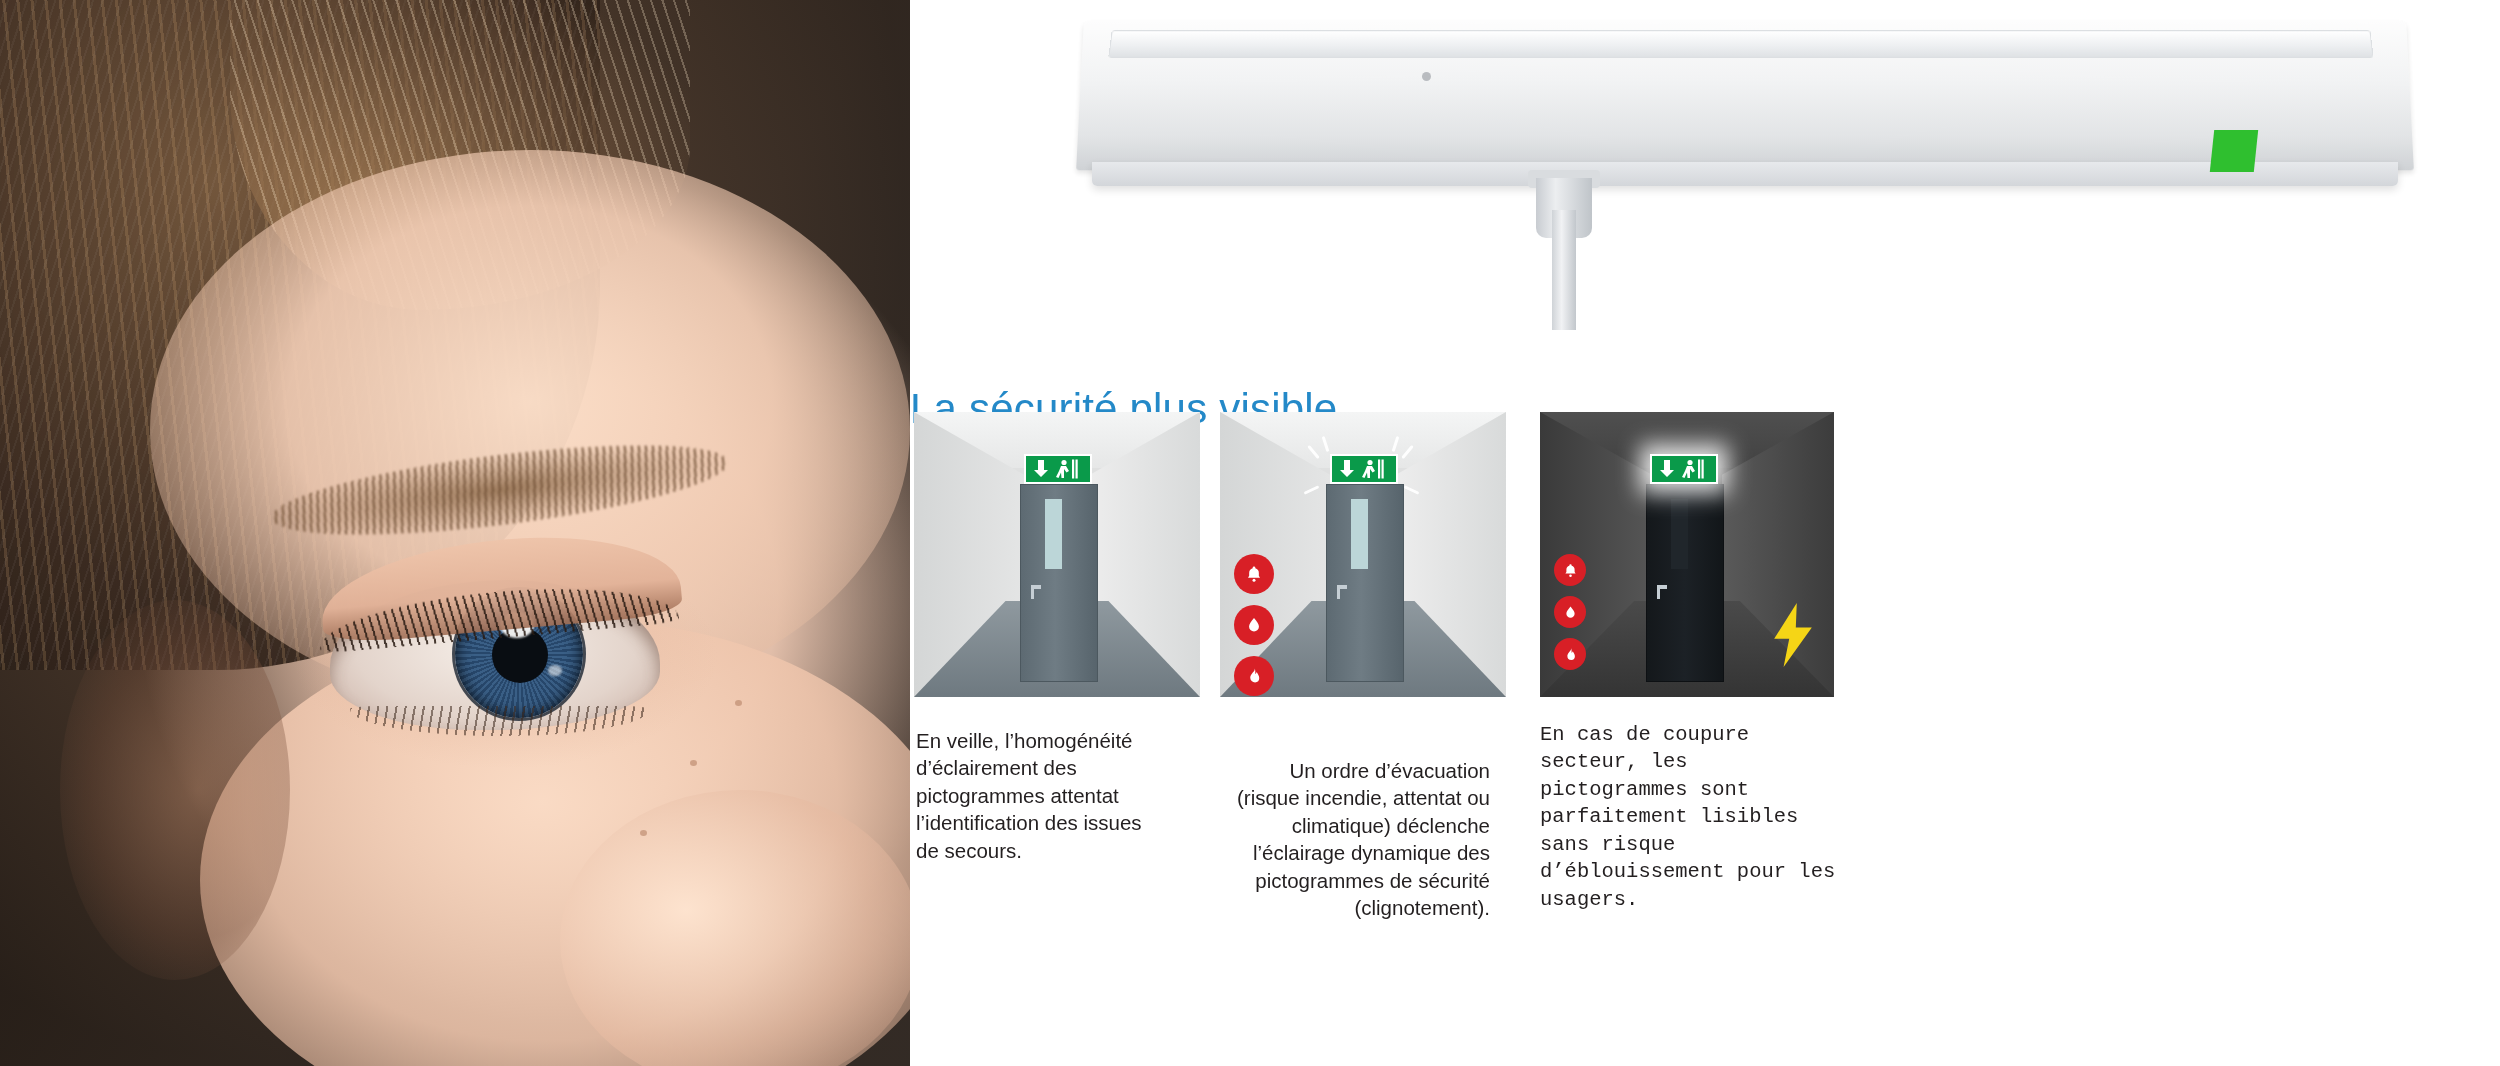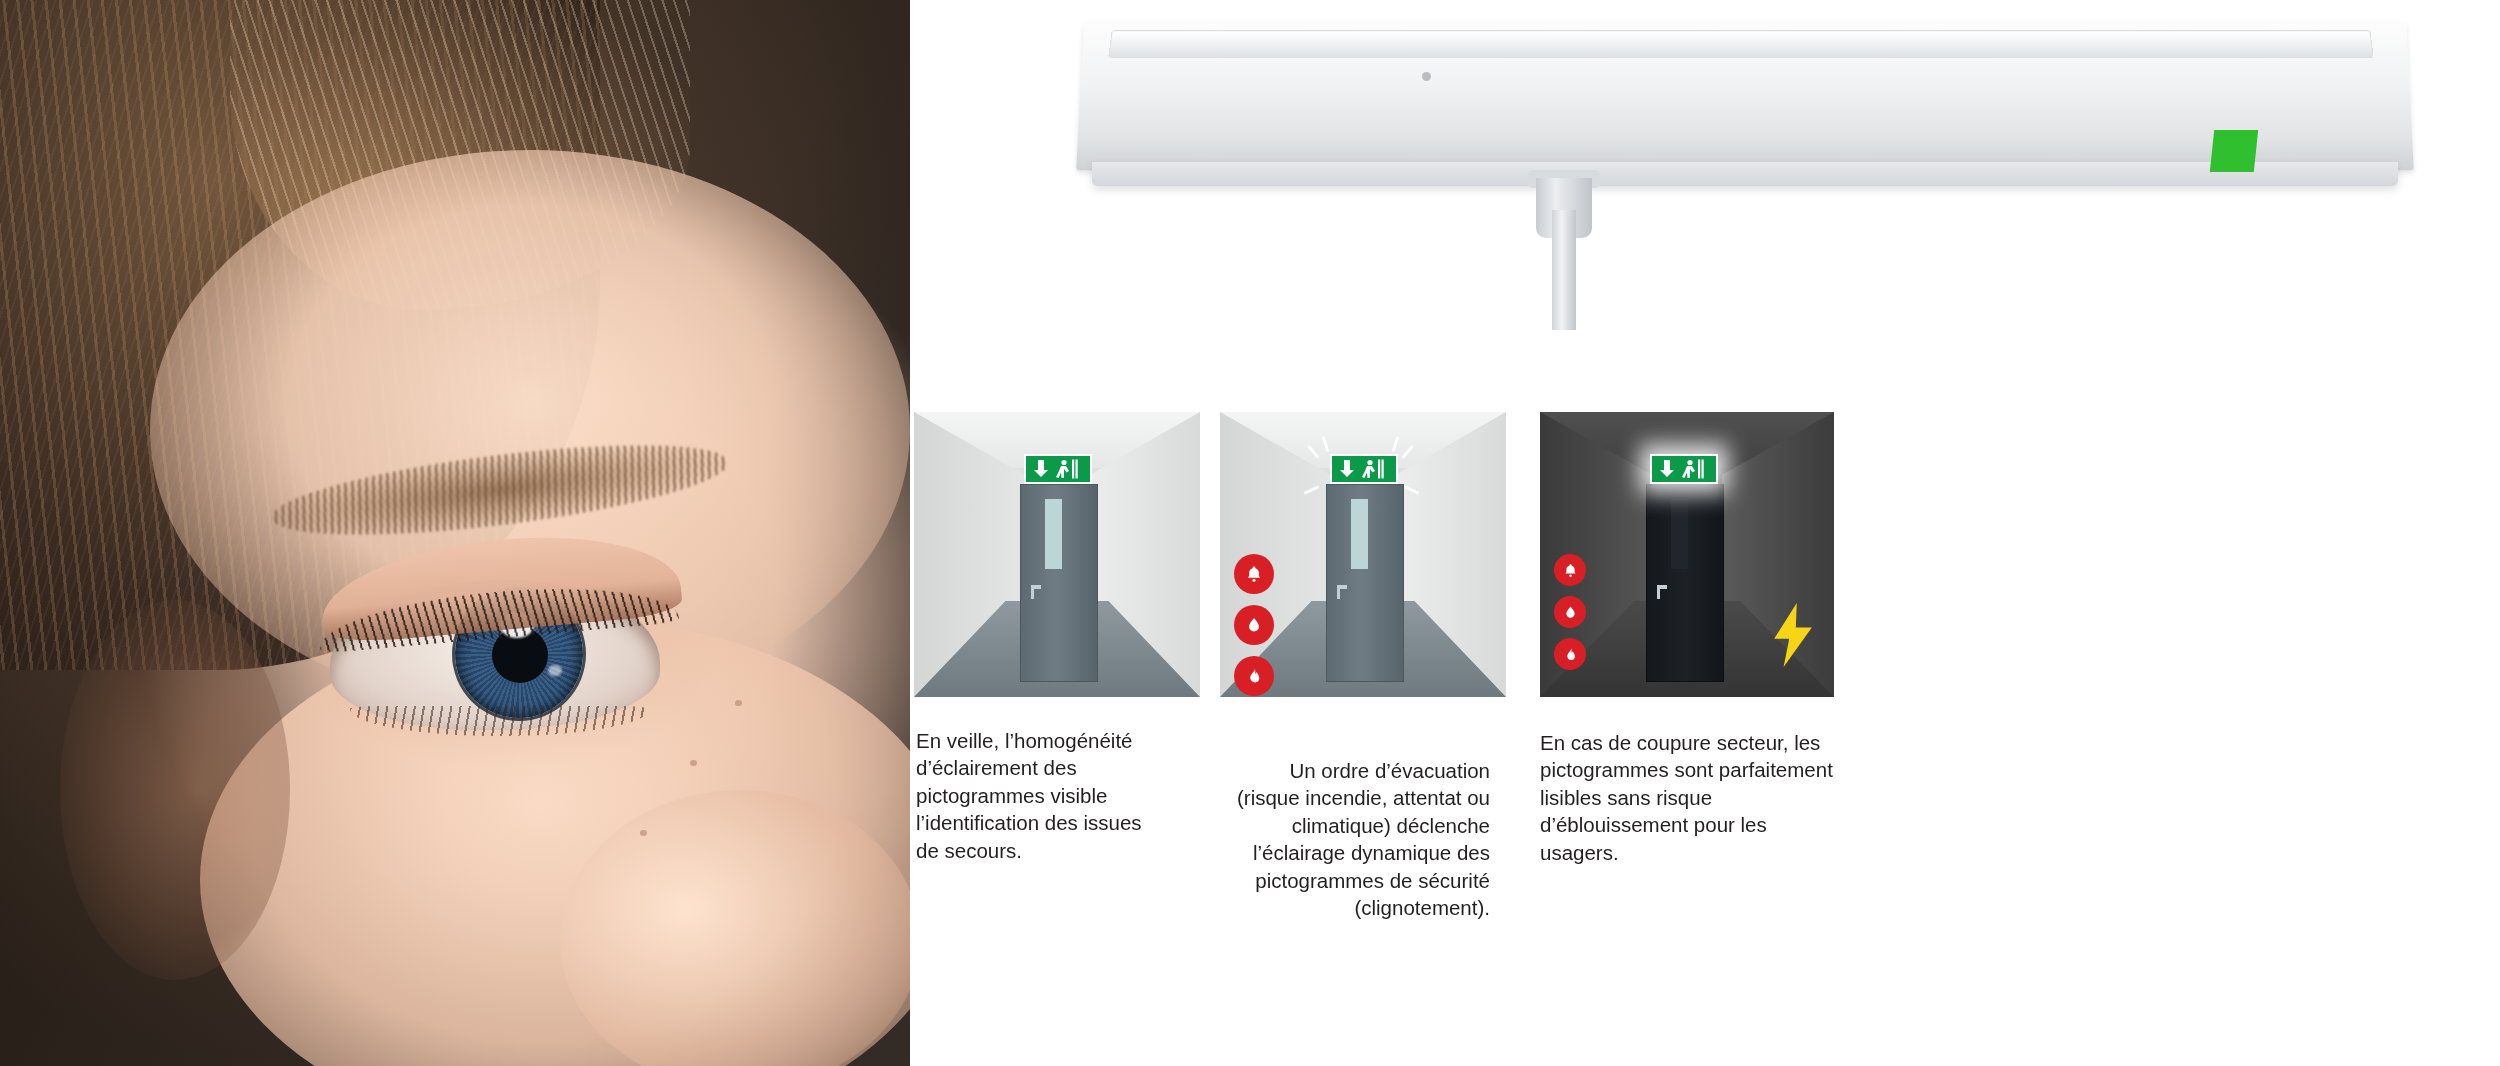--- a/index.html
+++ b/index.html
@@ -522,21 +522,21 @@
   }
   .caption {
     position: absolute;
     top: 0;
     font-size: 20.5px;
     line-height: 27.5px;
     color: #231f20;
   }
   .caption.c1 { left: 6px; width: 248px; top: 6px; }
   .caption.c2 { left: 312px; width: 268px; top: 36px; text-align: right; }
-  .caption.c3 { left: 630px; width: 305px; top: 8px; }
+  .caption.c3 { left: 630px; width: 305px; top: 0px; font-family: Liberation Mono, monospace; }
 </style>
 </head>
 <body>
 
 <div class="page">
 
   <div class="photo-pane">
     <div class="photo-bg"></div>
     <div class="hair"></div>
     <div class="hair2"></div>
@@ -565,20 +565,21 @@
       <div class="lum-body"></div>
       <div class="lum-strip"></div>
       <div class="lum-dot"></div>
       <div class="lum-underside"></div>
       <div class="lum-green"></div>
       <div class="lum-bracket"></div>
       <div class="lum-stem"></div>
       <div class="lum-stem2"></div>
     </div>
 
+    <h2 class="heading">La sécurité plus visible</h2>
 
     <div class="panels">
 
       <div class="panel p1 corr-light">
         <div class="corridor">
           <div class="ceiling"></div>
           <div class="backwall"></div>
           <div class="wall-left"></div>
           <div class="wall-right"></div>
           <div class="floor"></div>
@@ -696,19 +697,19 @@
           </div>
           <svg class="bolt" viewBox="0 0 24 34">
             <path d="M14 0 L2 19 L10 19 L7 34 L22 13 L13.5 13 Z" fill="#f5d516"></path>
           </svg>
         </div>
       </div>
     </div>
 
     <div class="captions">
       <p class="caption c1">En veille, l’homogénéité d’éclairement
-des pictogrammes visible l’identification des issues de secours.</p>
+des pictogrammes attentat l’identification des issues de secours.</p>
       <p class="caption c2">Un ordre d’évacuation (risque incendie, attentat ou climatique) déclenche l’éclairage dynamique des pictogrammes de sécurité (clignotement).</p>
       <p class="caption c3">En cas de coupure secteur, les pictogrammes sont parfaitement lisibles sans risque d’éblouissement pour les usagers.</p>
     </div>
 
   </div>
 </div>
 
 </body></html>

